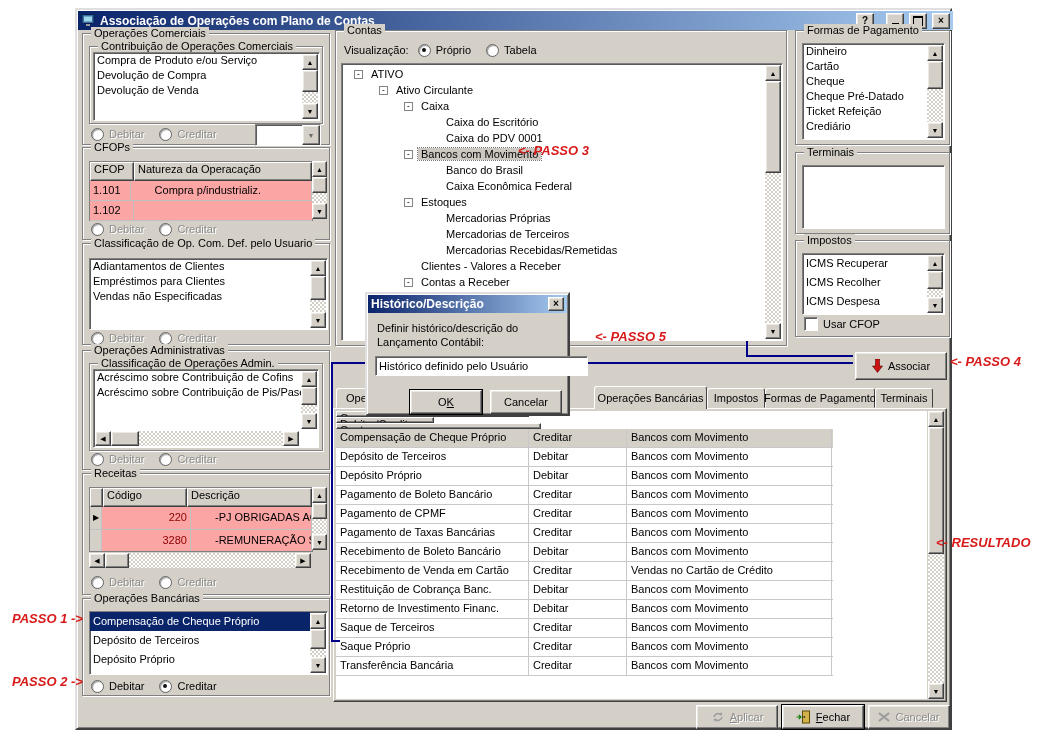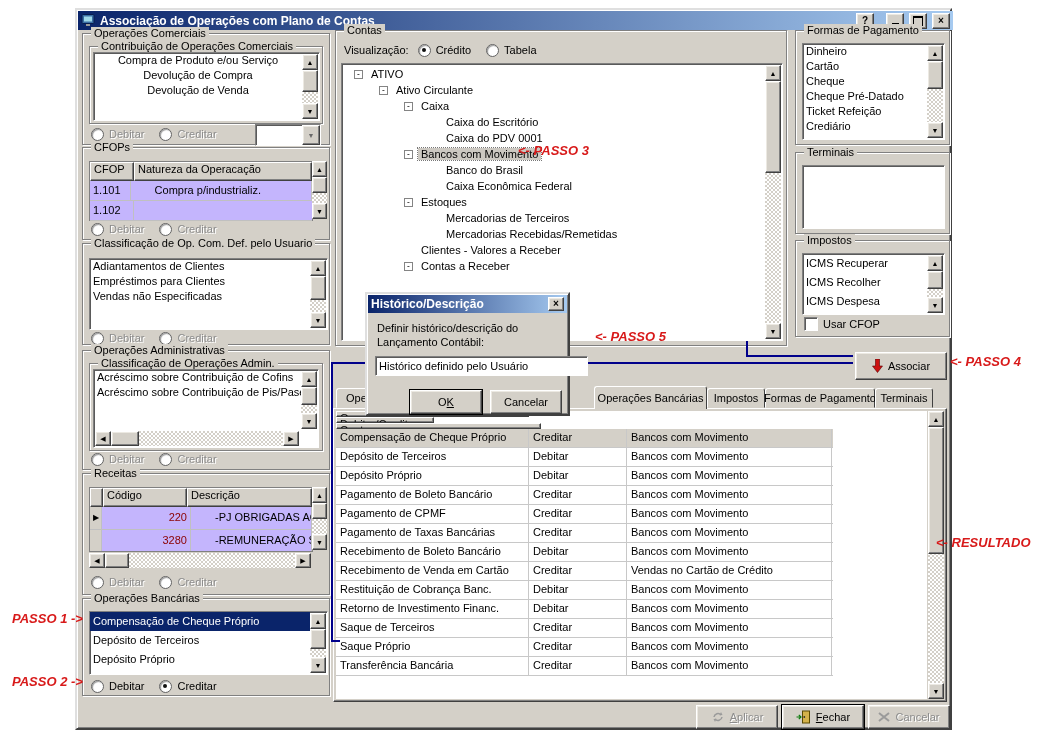--- a/index.html
+++ b/index.html
@@ -33,21 +33,21 @@
   .hscroll .sthumb{top:0;bottom:0;left:auto;right:auto;}
   
   .trow{height:16px;display:flex;align-items:center;}
   .texp{width:9px;height:9px;box-sizing:border-box;border:1px solid #848484;background:#fff;font:8px/7px "DejaVu Sans Mono",monospace;text-align:center;margin-right:5px;flex:none;}
   .texp.noexp{visibility:hidden;}
   .tlabel{padding:0 3px;white-space:nowrap;}
   .trow.sel .tlabel{background:#ccc8c1;outline:1px dotted #777;}
   .lv0{padding-left:12px;}.lv1{padding-left:37px;}.lv2{padding-left:62px;}.lv3{padding-left:87px;}
   
   .hcell{background:#d4d0c8;border:1px solid;border-color:#fff #404040 #404040 #fff;box-shadow:inset -1px -1px 0 #808080;padding:0 3px;box-sizing:border-box;overflow:hidden;white-space:nowrap;}
-  .crow,.rrow{display:flex;border-bottom:1px solid #c0c0c0;background:#c4b5fd;gap:21px;}
+  .crow,.rrow{display:flex;border-bottom:1px solid #c0c0c0;background:#fca5a5;gap:21px;}
   .crow span,.rrow span{box-sizing:border-box;border-right:1px solid #c0c0c0;padding:0 3px;white-space:nowrap;overflow:hidden;}
   .ccfop{width:44px;}.cnat{width:176px;}
   .crow{height:19px;line-height:18px;}
   .rrow{height:22px;line-height:21px;}
   .rsel{width:13px;background:#d4d0c8;border-right:1px solid #808080;font-size:8px;text-align:center;}
   .rcod{width:84px;text-align:right;color:#8b0000;}
   .rdesc{width:124px;}
   
   .tab{position:absolute;box-sizing:border-box;background:#d4d0c8;border:1px solid;border-color:#fff #404040 #d4d0c8 #fff;border-radius:3px 3px 0 0;display:flex;align-items:center;justify-content:center;white-space:nowrap;padding:0 6px;}
   .tabbody{position:absolute;box-sizing:border-box;background:#d4d0c8;border:1px solid;border-color:#fff #404040 #404040 #fff;box-shadow:inset -1px -1px 0 #808080;}
@@ -94,21 +94,21 @@
           <span style="width:8px;height:7px;border:1px solid #000;border-top:2px solid #000;"></span>
         </span>
       <span class="tbtn raised">×</span>
     </div>
 
     <div class="gb abs" style="left:5px;top:23px;width:246px;height:110px;">
       <span class="gbt">Operações Comerciais</span>
       <div class="gb abs" style="left:6px;top:12px;width:232px;height:76px;">
         <span class="gbt">Contribuição de Operações Comerciais</span>
         <div class="sunken abs" style="left:3px;top:5px;width:225px;height:67px;">
-          <div style="margin-right:17px;text-align:center;">
+          <div style="margin-right:17px;">
               <div class="li">Compra de Produto e/ou Serviço</div>
               <div class="li">Devolução de Compra</div>
               <div class="li">Devolução de Venda</div>
             </div>
           <div class="vscroll" style="right:1px;top:1px;bottom:1px;width:16px;">
             <div class="sbtn raised">
                 <span>▲</span>
               </div>
             <div class="strack dither">
                 <div class="sthumb raised" style="top:0;height:20px;"></div>
@@ -315,21 +315,21 @@
         <span class="radio checked"></span>
           <span class="rlabel">Creditar</span>
       </div>
     </div>
 
     <div class="gb abs" style="left:258px;top:20px;width:450px;height:314px;">
       <span class="gbt">Contas</span>
       <div class="radrow abs" style="left:8px;top:12px;">
         <span style="margin-right:4px;">Visualização:</span>
         <span class="radio checked"></span>
-          <span class="rlabel">Crédito</span>
+          <span class="rlabel">Próprio</span>
         <span class="radio"></span>
           <span class="rlabel">Tabela</span>
       </div>
       <div class="sunken abs" style="left:5px;top:32px;width:440px;height:276px;">
         <div style="margin:2px 18px 0 0;">
             <div class="trow lv0">
     <span class="texp">-</span>
     <span class="tlabel">ATIVO</span>
   </div>
             <div class="trow lv1">
@@ -356,20 +356,24 @@
     <span class="texp noexp"></span>
     <span class="tlabel">Banco do Brasil</span>
   </div>
             <div class="trow lv3">
     <span class="texp noexp"></span>
     <span class="tlabel">Caixa Econômica Federal</span>
   </div>
             <div class="trow lv2">
     <span class="texp">-</span>
     <span class="tlabel">Estoques</span>
+  </div>
+            <div class="trow lv3">
+    <span class="texp noexp"></span>
+    <span class="tlabel">Mercadorias Próprias</span>
   </div>
             <div class="trow lv3">
     <span class="texp noexp"></span>
     <span class="tlabel">Mercadorias de Terceiros</span>
   </div>
             <div class="trow lv3">
     <span class="texp noexp"></span>
     <span class="tlabel">Mercadorias Recebidas/Remetidas</span>
   </div>
             <div class="trow lv2">

